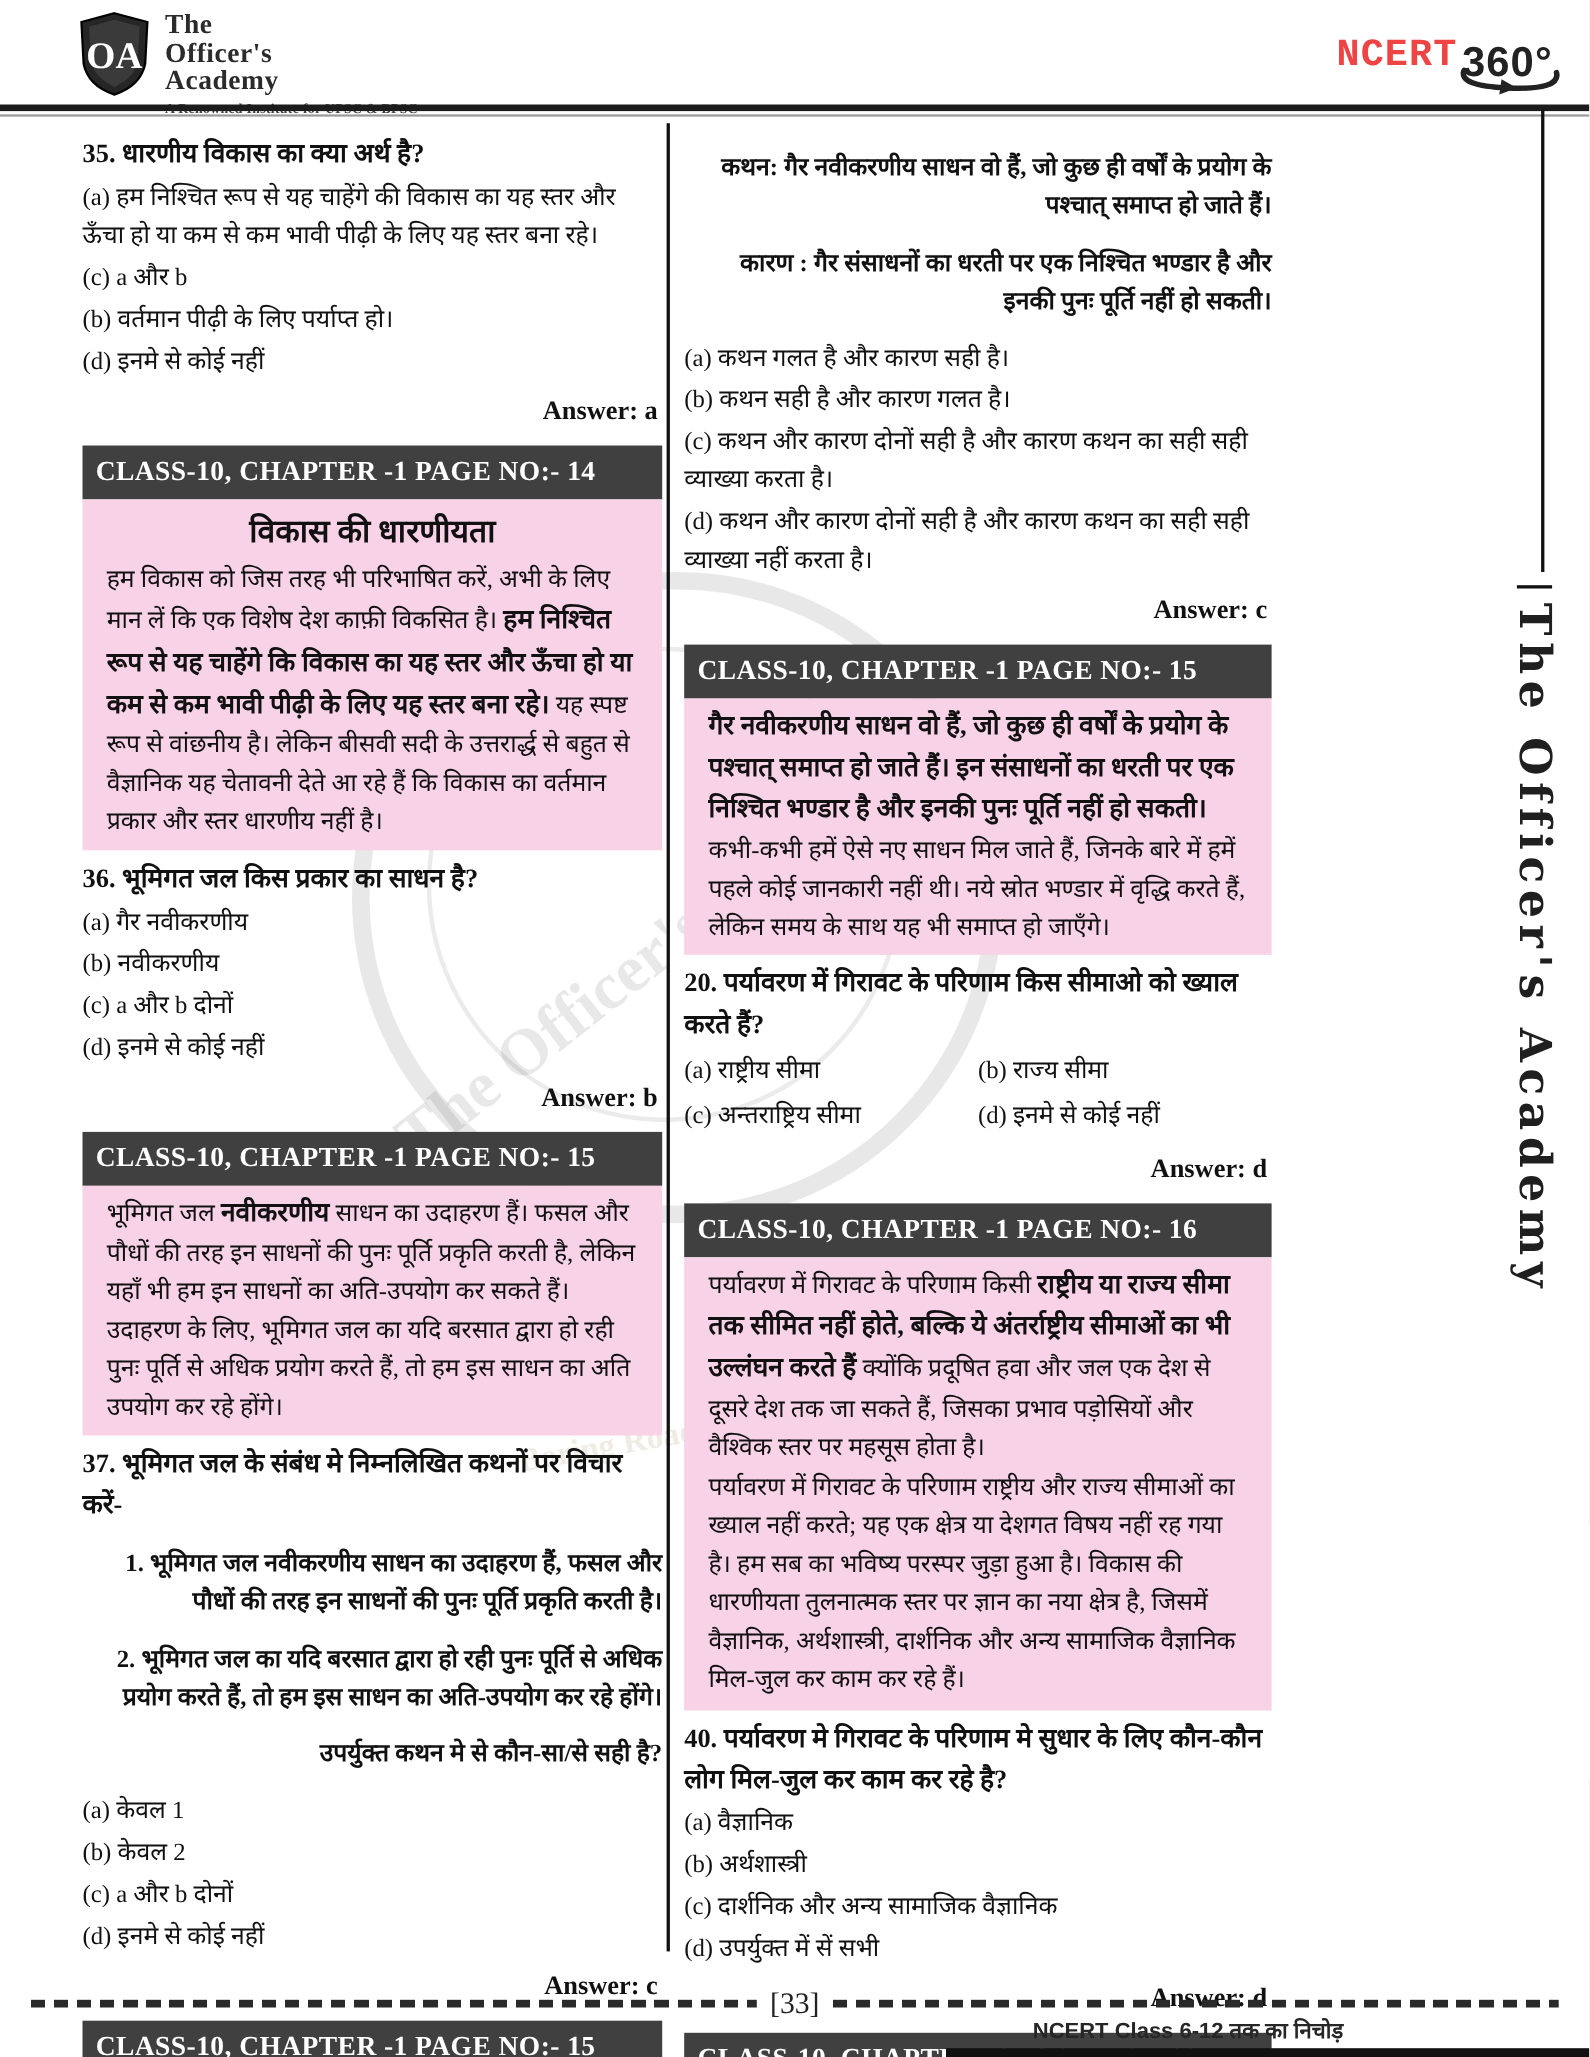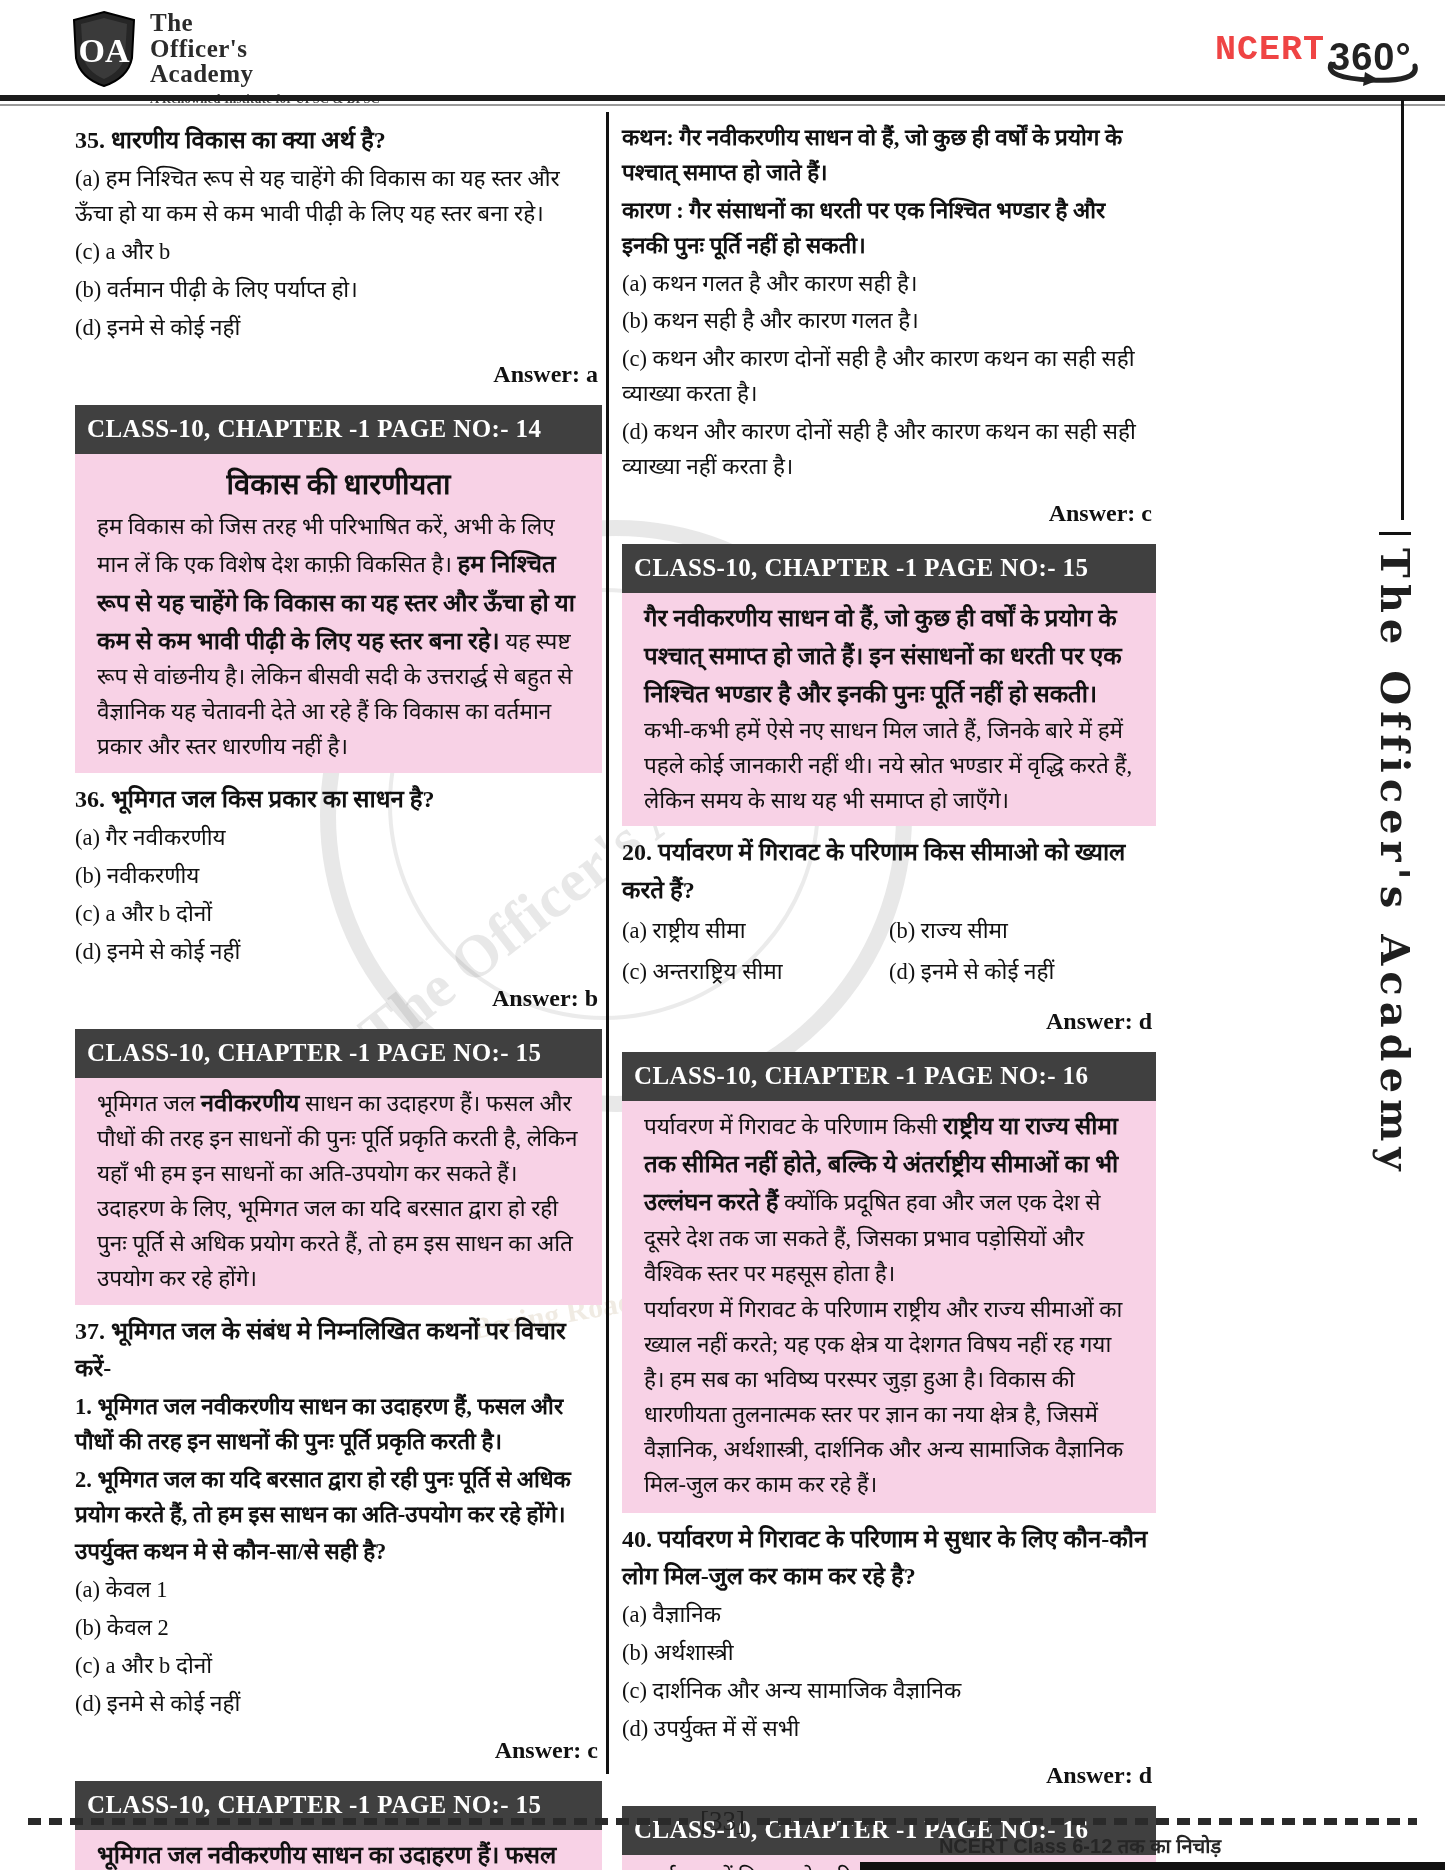--- a/index.html
+++ b/index.html
@@ -17,21 +17,21 @@
          font-weight:bold;font-size:38px;color:#222;letter-spacing:1px;}
   .rule-top{position:absolute;left:0;top:95px;width:1445px;height:6px;background:#1c1c1c;}
   .rule-top2{position:absolute;left:0;top:104px;width:1445px;height:2px;background:#9a9a9a;}
   
   .col{position:absolute;top:118px;font-size:22.5px;line-height:1.55;}
   .col-left{left:75px;width:527px;}
   .col-right{left:622px;width:534px;}
   .divider{position:absolute;left:606px;top:112px;width:3px;height:1662px;background:#111;}
   .qtitle{font-weight:bold;font-size:24px;margin:4px 0 2px;}
   .opt{margin:3px 0;}
-  .stmt{font-weight:bold;margin:3px 0;}
+  .stmt{font-weight:bold;margin:17px 0;text-align:right;}
   .answer{text-align:right;font-weight:bold;font-size:24px;margin:10px 4px 12px 0;}
   .banner{background:#404040;color:#fff;font-weight:bold;font-size:25px;
           padding:5px 12px;letter-spacing:.4px;}
   .hl{background:#f8d2e6;padding:6px 22px 8px;margin-bottom:8px;}
   .hl .b{font-weight:bold;font-size:24px;line-height:1.6;}
   .hl-heading{text-align:center;font-weight:bold;font-size:29px;margin:2px 0 4px;}
   .grid2{display:grid;grid-template-columns:1fr 1fr;}
   .para{margin:0 0 2px;}
   
   .side-rule-v{position:absolute;left:1401px;top:100px;width:3px;height:420px;background:#111;}

